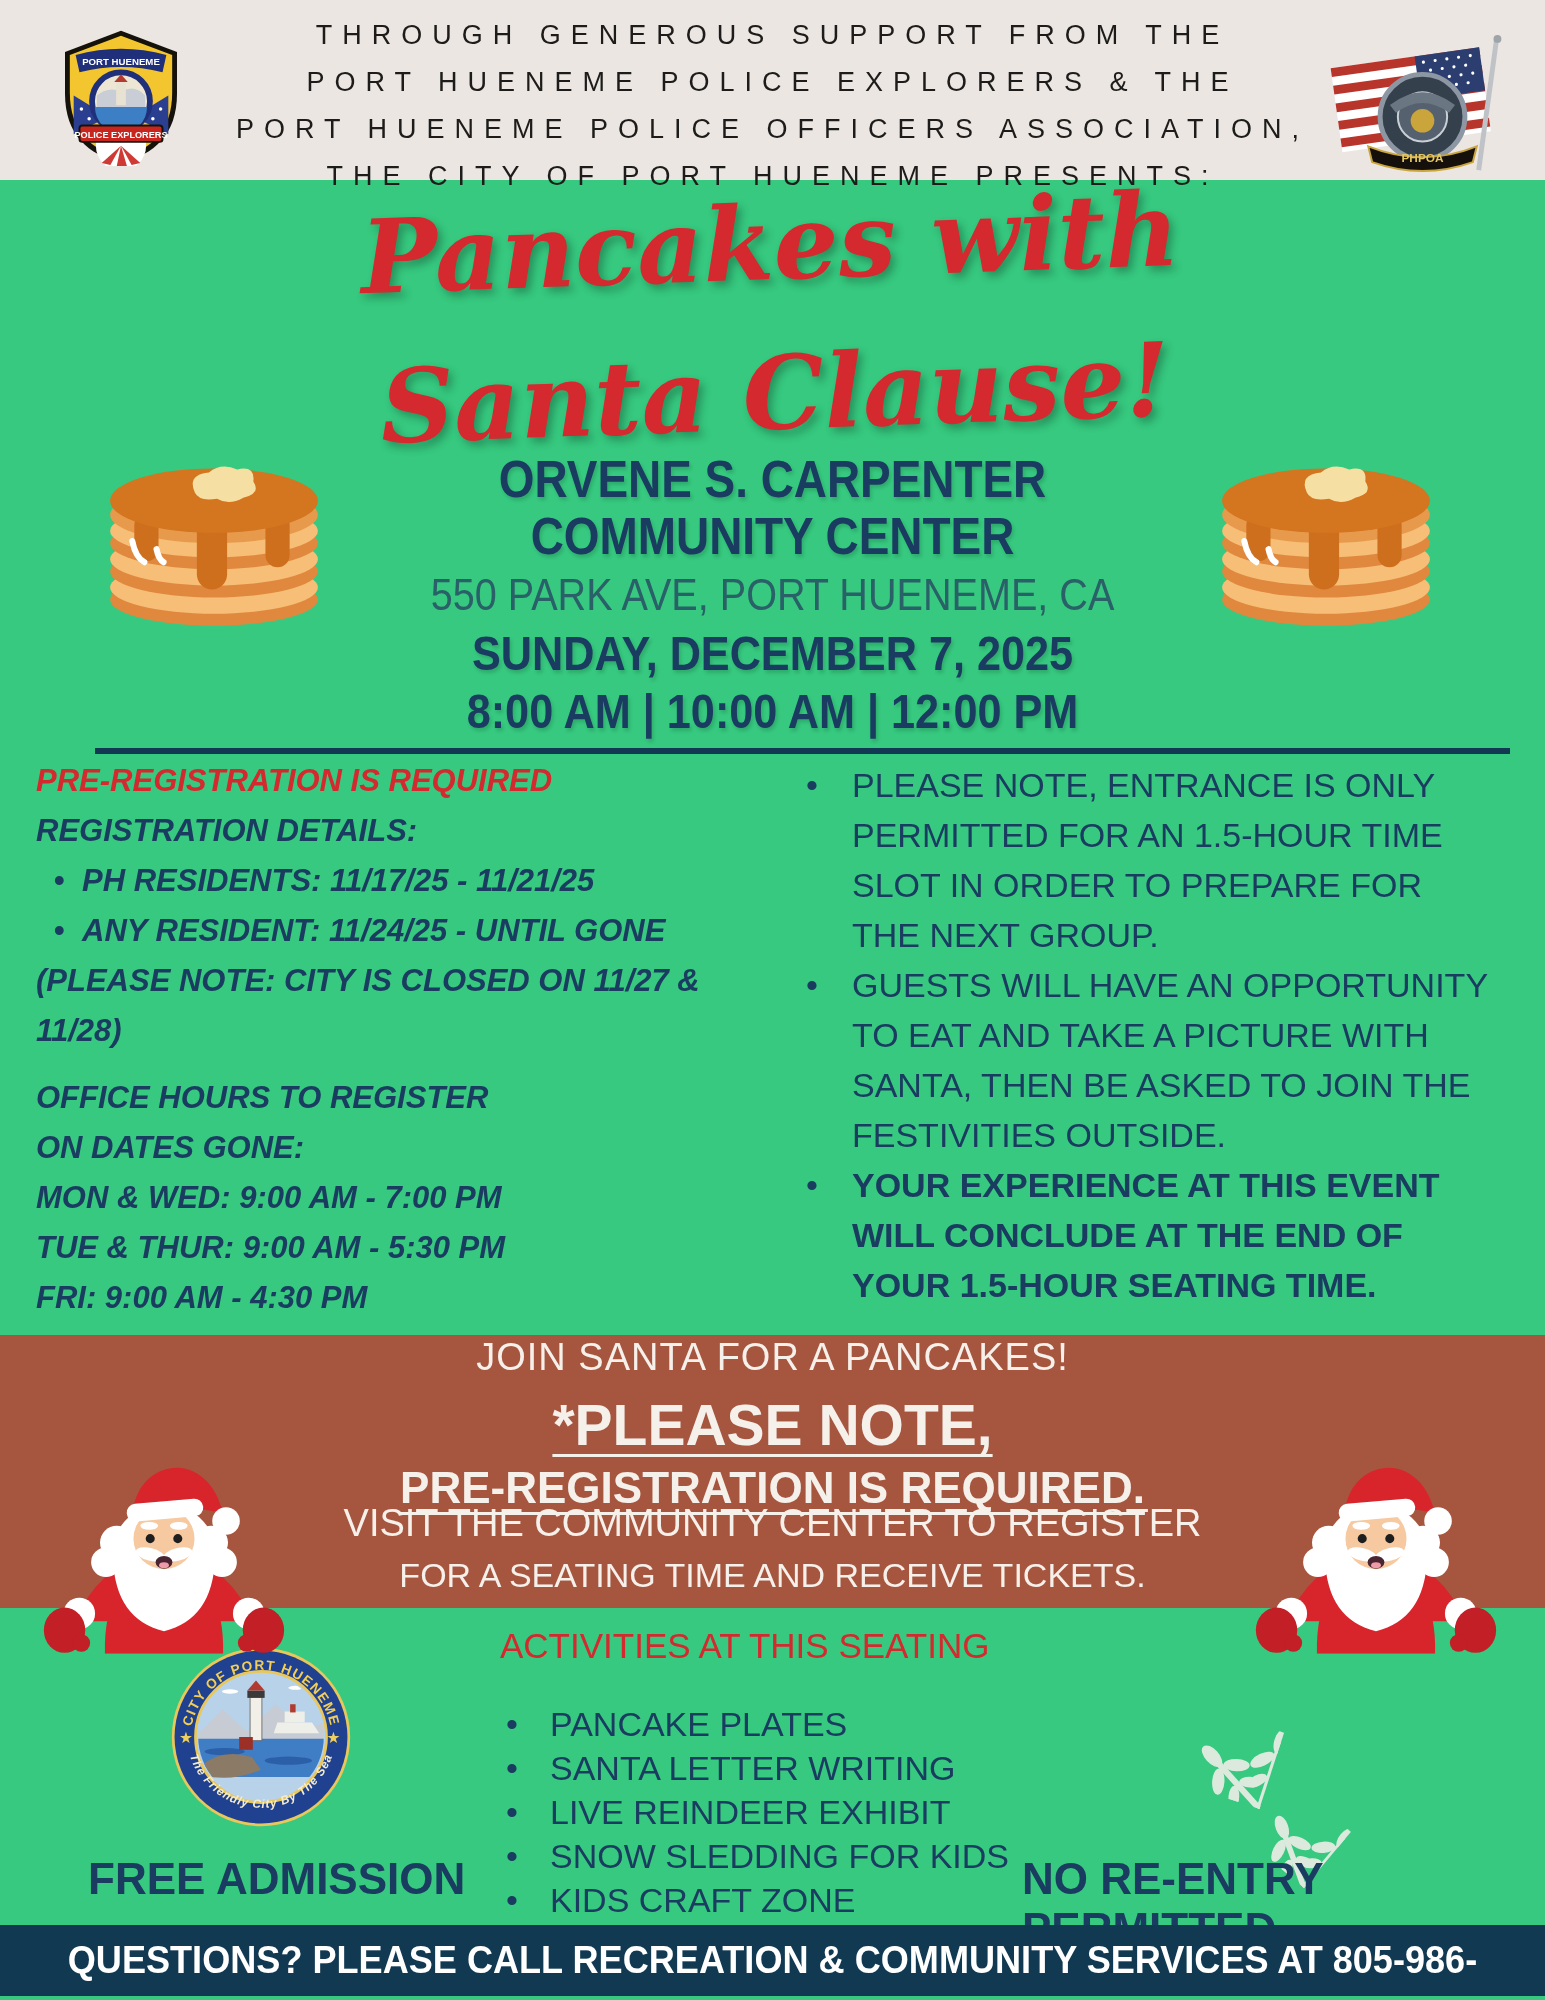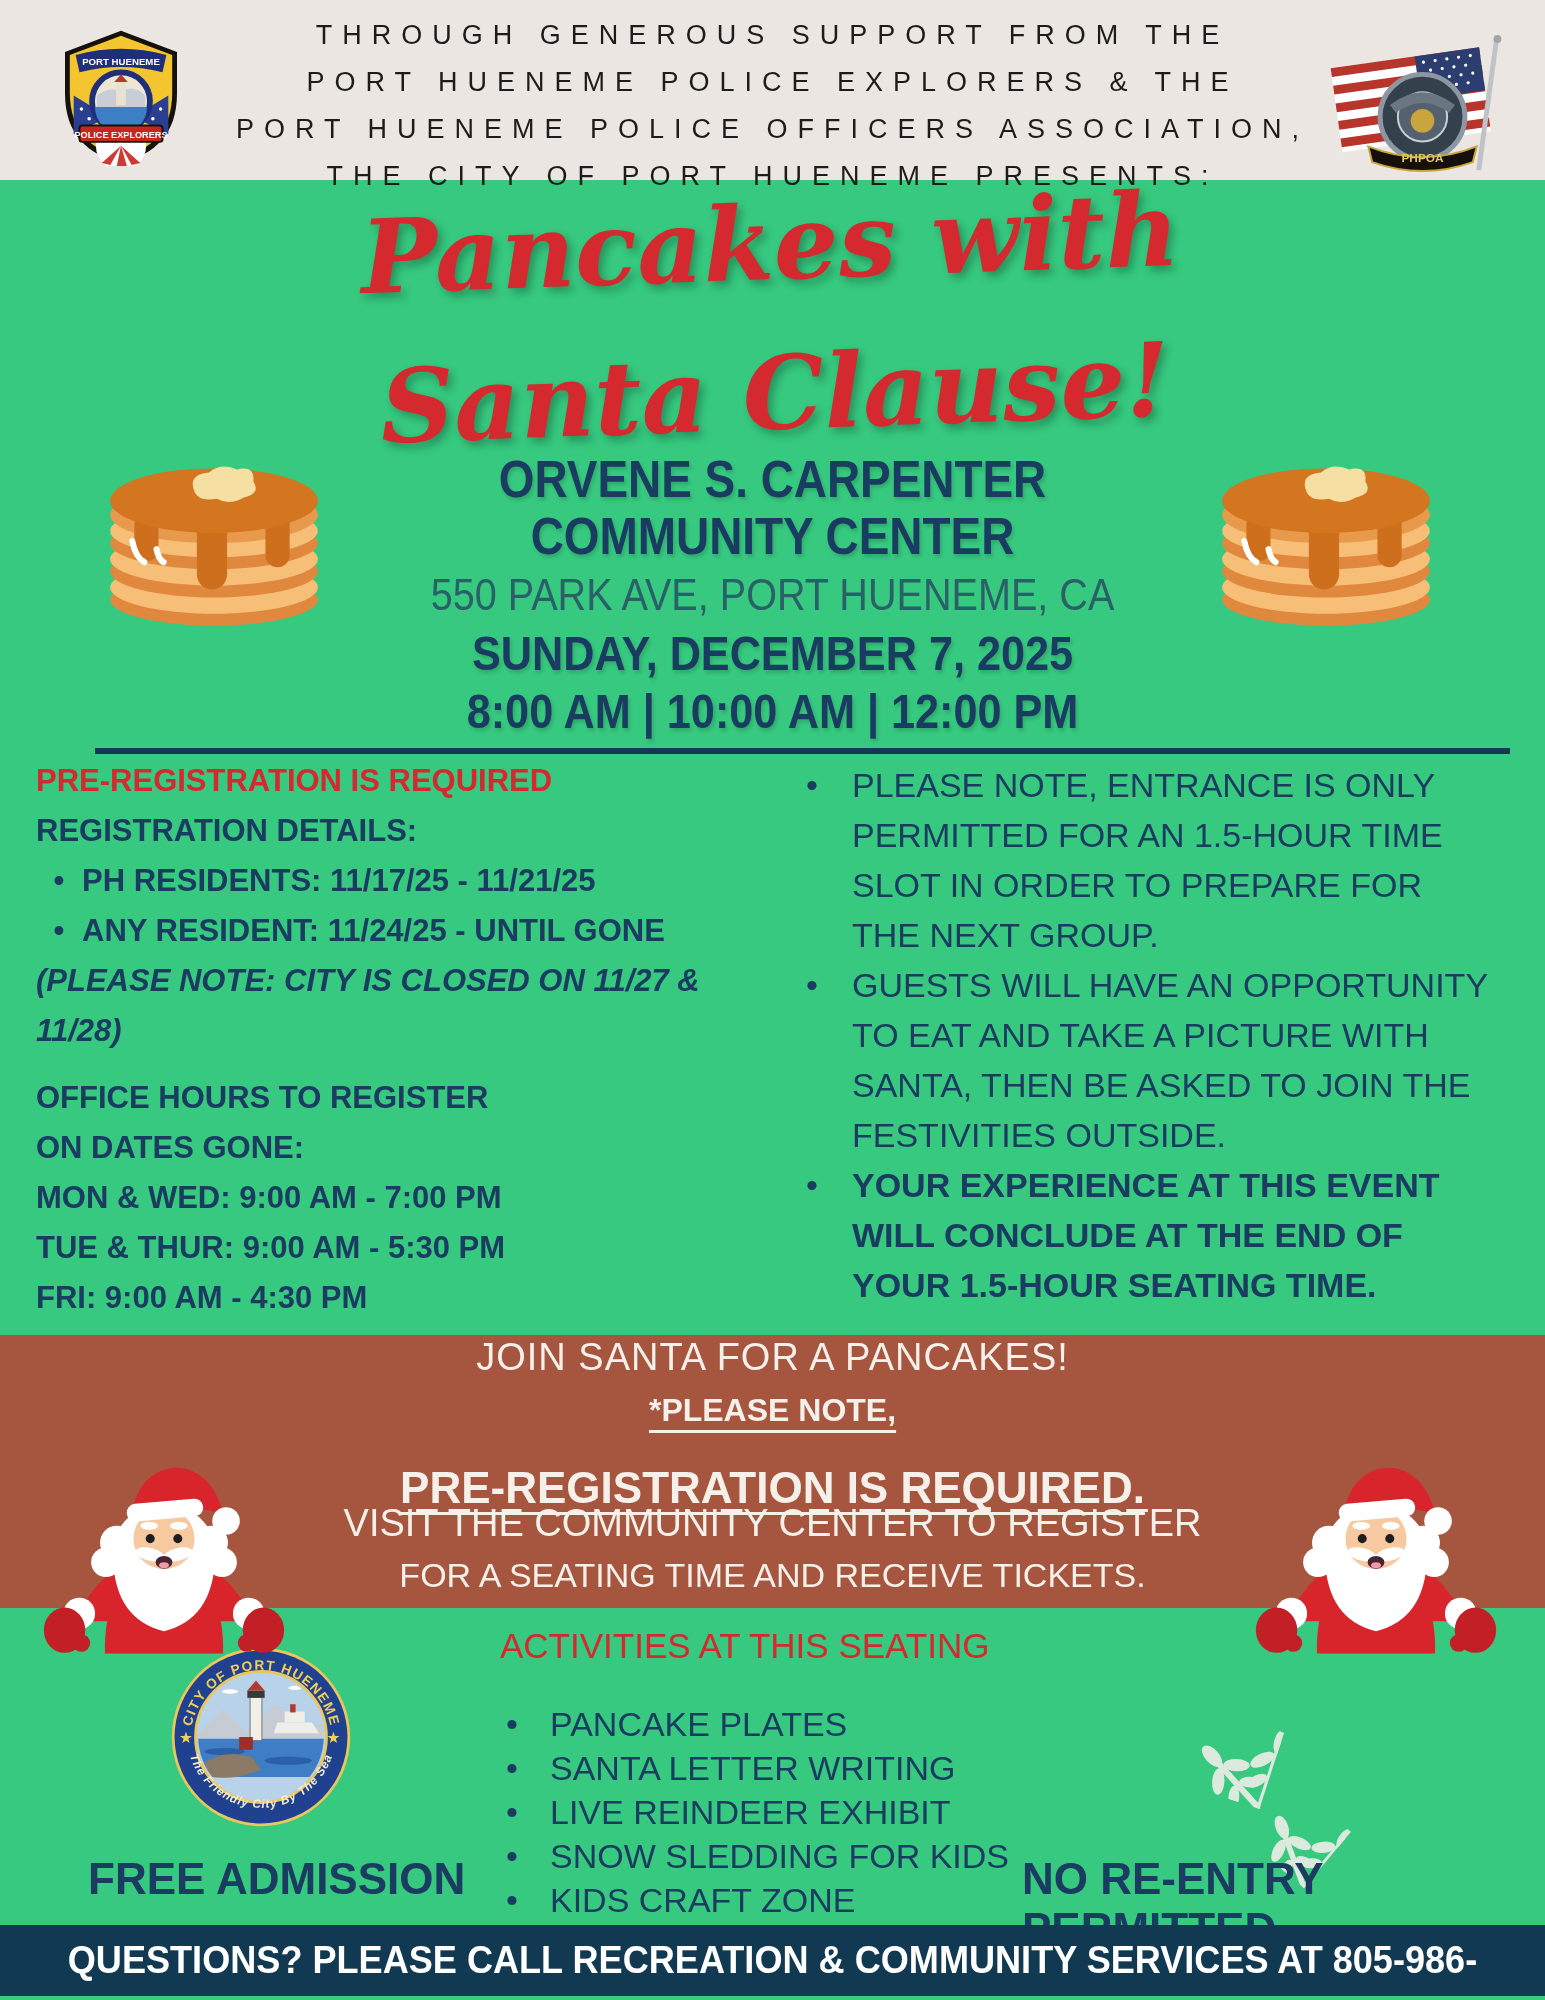--- a/index.html
+++ b/index.html
@@ -31,35 +31,35 @@
   .venue1{top:450px;font-size:51px;}
   .venue2{top:507px;font-size:51px;}
   .address{top:570px;font-size:44px;font-weight:normal;color:var(--teal);text-shadow:none;}
   .date{top:626px;font-size:48px;}
   .times{top:684px;font-size:48px;}
   .divider{position:absolute;top:748px;left:95px;width:1415px;height:6px;background:var(--navydark);}
 
   
   .col-left{position:absolute;left:36px;top:756px;width:745px;}
   .col-left2{position:absolute;left:36px;top:1073px;width:745px;}
-  .ln{font-size:31px;line-height:50px;color:var(--navy);font-weight:bold;white-space:nowrap;}
+  .ln{font-size:31px;line-height:50px;color:var(--navy);font-weight:bold;white-space:nowrap;font-style:italic;}
   .ln.red{color:var(--red);}
   .ln.it{font-style:italic;}
   .ln .dot{display:inline-block;width:46px;text-align:center;}
   .col-right{position:absolute;left:800px;top:760px;width:700px;list-style:none;margin:0;padding:0;}
   .col-right li{position:relative;padding-left:52px;margin:0;width:692px;}
   .rln{font-size:34px;line-height:50px;color:var(--navy);}
   .rln.b{font-weight:bold;}
   .rdot{position:absolute;left:6px;top:0;font-size:34px;line-height:50px;color:var(--navy);}
 
   
   .banner{position:absolute;top:1335px;left:0;width:1545px;height:273px;background:var(--brown);}
   .bline{position:absolute;left:0;right:0;text-align:center;color:var(--offwhite);}
   .bjoin{top:1336px;font-size:38px;letter-spacing:1px;}
-  .bnote1{top:1392px;font-size:32px;font-weight:bold;text-decoration:underline;
+  .bnote1{top:1392px;font-size:57px;font-weight:bold;text-decoration:underline;
           text-underline-offset:9px;text-decoration-thickness:3px;}
   .bnote2{top:1448px;font-size:44px;font-weight:bold;text-decoration:underline;
           text-underline-offset:9px;text-decoration-thickness:3px;margin-top:15px;}
   .bvisit1{top:1502px;font-size:38px;}
   .bvisit2{top:1556px;font-size:34px;}
 
   
   .santa{position:absolute;width:256px;height:auto;z-index:5;}
   .santa-left{left:36px;top:1452px;}
   .santa-right{left:1248px;top:1452px;}

